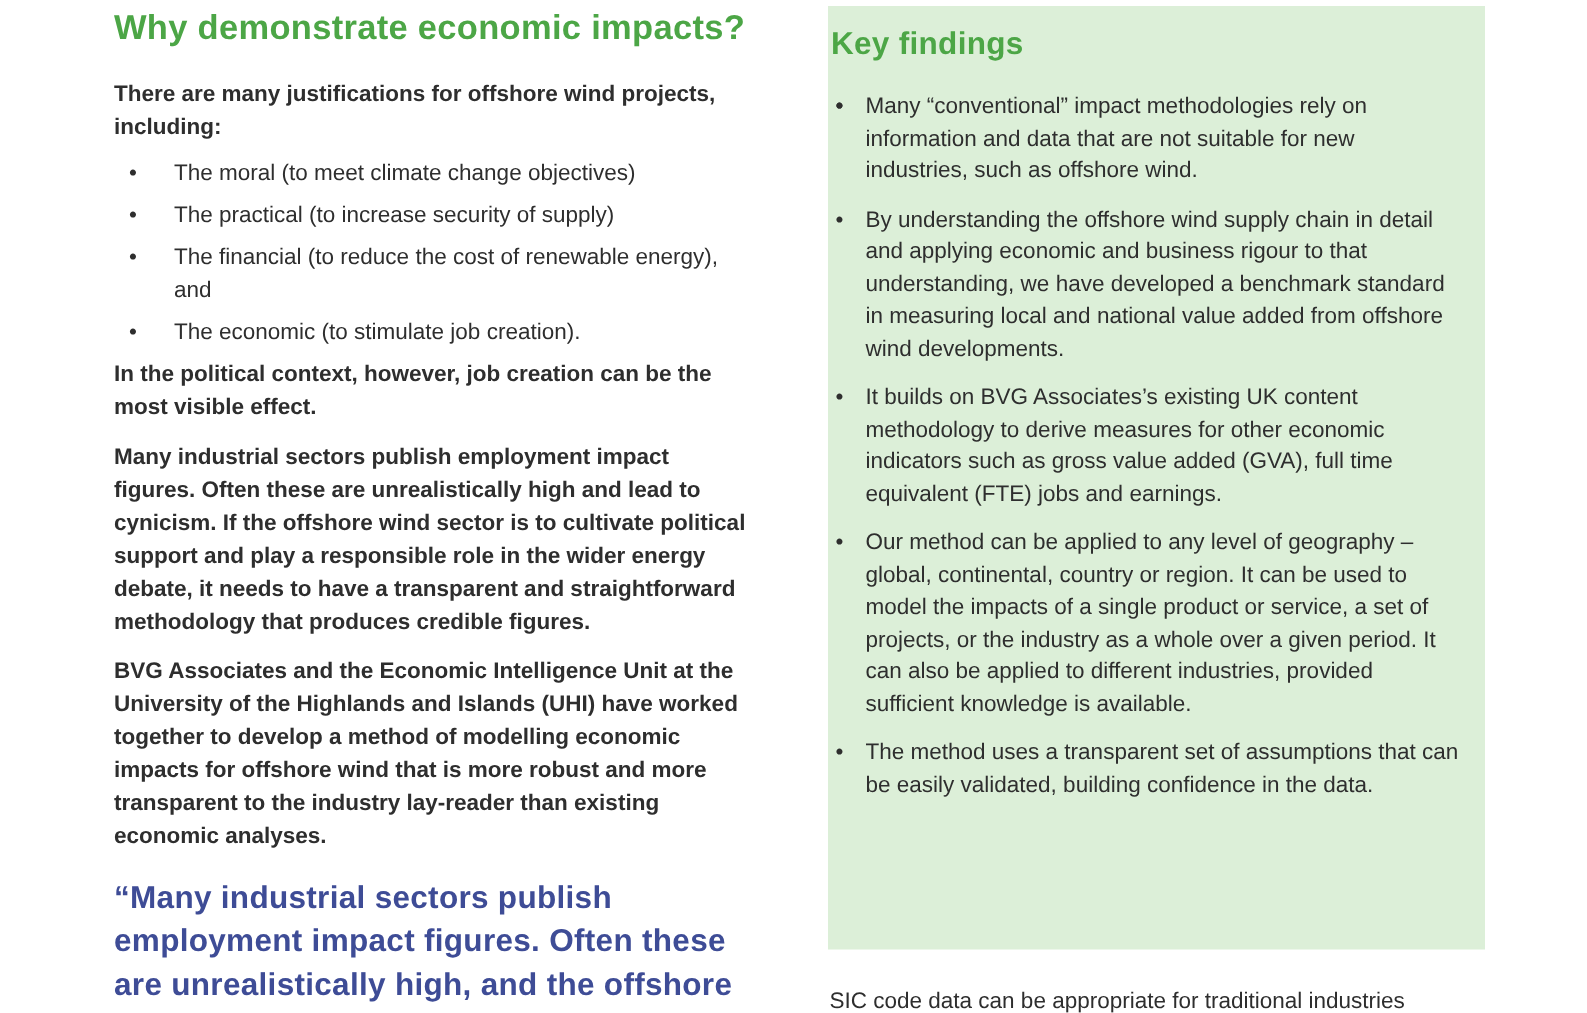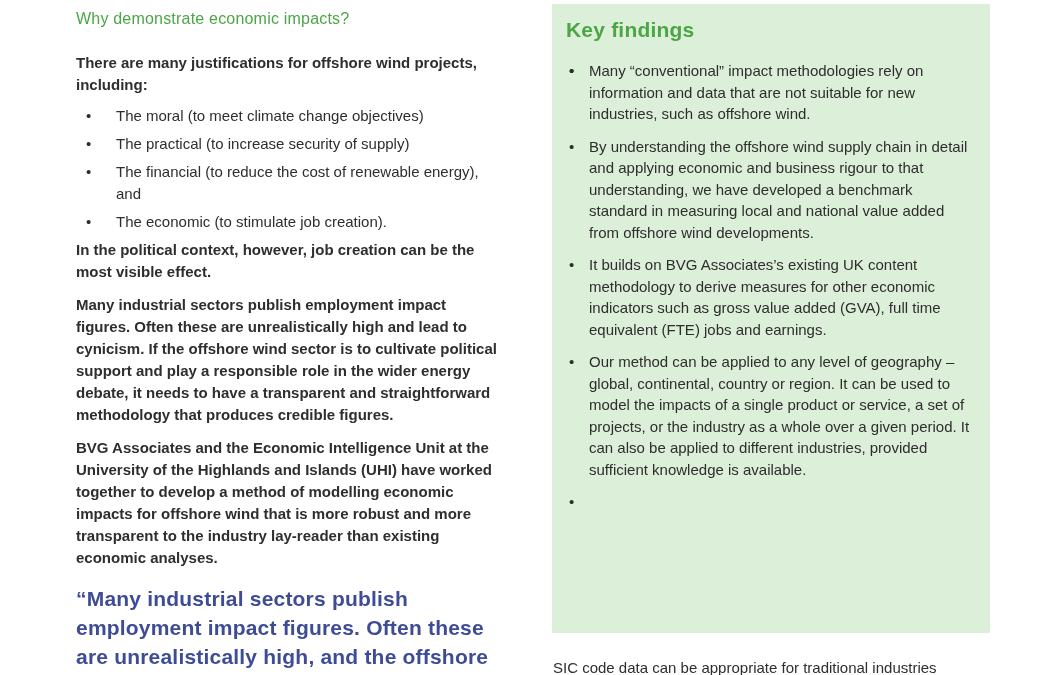--- a/index.html
+++ b/index.html
@@ -7,21 +7,21 @@
     width: 1058px; height: 675px; overflow: hidden;
     font-family: "Liberation Sans", sans-serif;
     -webkit-font-smoothing: antialiased;
   }
   .page { position: relative; width: 1058px; height: 675px; background: #ffffff; overflow: hidden; }
 
   
   .left-col { position: absolute; left: 76px; top: 2px; width: 421px; color: #2e2e2e; }
   .section-heading {
     margin: 0 0 17px 0;
-    font-size: 16px; line-height: 33px; font-weight: normal;
+    font-size: 23px; line-height: 33px; font-weight: bold;
     color: #4ca646; letter-spacing: 0.2px;
   }
   .body-para { margin: 0 0 11px 0; font-size: 15px; line-height: 22px; font-weight: bold; }
   .body-para.tight { margin-bottom: 9px; }
 
   ul.plain-list { list-style: none; margin: 2px 0 5px 0; padding: 0; }
   ul.plain-list > li {
     position: relative; padding-left: 40px; margin-bottom: 6px;
     font-size: 15px; line-height: 22px;
   }
@@ -30,21 +30,21 @@
   .pull-quote {
     margin: 15px 0 0 0;
     font-size: 21px; line-height: 29px; font-weight: bold;
     color: #3e4c96; letter-spacing: 0.2px;
   }
 
   
   .key-findings-box {
     position: absolute; left: 552px; top: 4px; width: 438px; height: 629px;
     background: #dcefd8; box-sizing: border-box;
-    padding: 12px 16px 10px 14px; overflow: hidden;
+    padding: 12px 16px 10px 2px; overflow: hidden;
   }
   .box-heading {
     margin: 0 0 17px 0;
     font-size: 21px; line-height: 27px; font-weight: bold;
     color: #4ca646; letter-spacing: 0.2px;
   }
   ul.box-list { list-style: none; margin: 0; padding: 0; color: #2e2e2e; }
   ul.box-list > li {
     position: relative; padding-left: 23px; margin-bottom: 11px;
     font-size: 15px; line-height: 21.5px;
@@ -112,19 +112,20 @@
       <li>
         <span class="marker">•</span>
         <span>It builds on BVG Associates’s existing UK content methodology to derive measures for other economic indicators such as gross value added (GVA), full time equivalent (FTE) jobs and earnings.</span>
       </li>
       <li>
         <span class="marker">•</span>
         <span>Our method can be applied to any level of geography – global, continental, country or region. It can be used to model the impacts of a single product or service, a set of projects, or the industry as a whole over a given period. It can also be applied to different industries, provided sufficient knowledge is available.</span>
       </li>
       <li>
         <span class="marker">•</span>
+        <span>The method uses a transparent set of assumptions that can be easily validated, building confidence in the data.</span>
       </li>
     </ul>
   </div>
 
   <div class="below-box-text">SIC code data can be appropriate for traditional industries</div>
 
 </div>
 
 </body></html>

